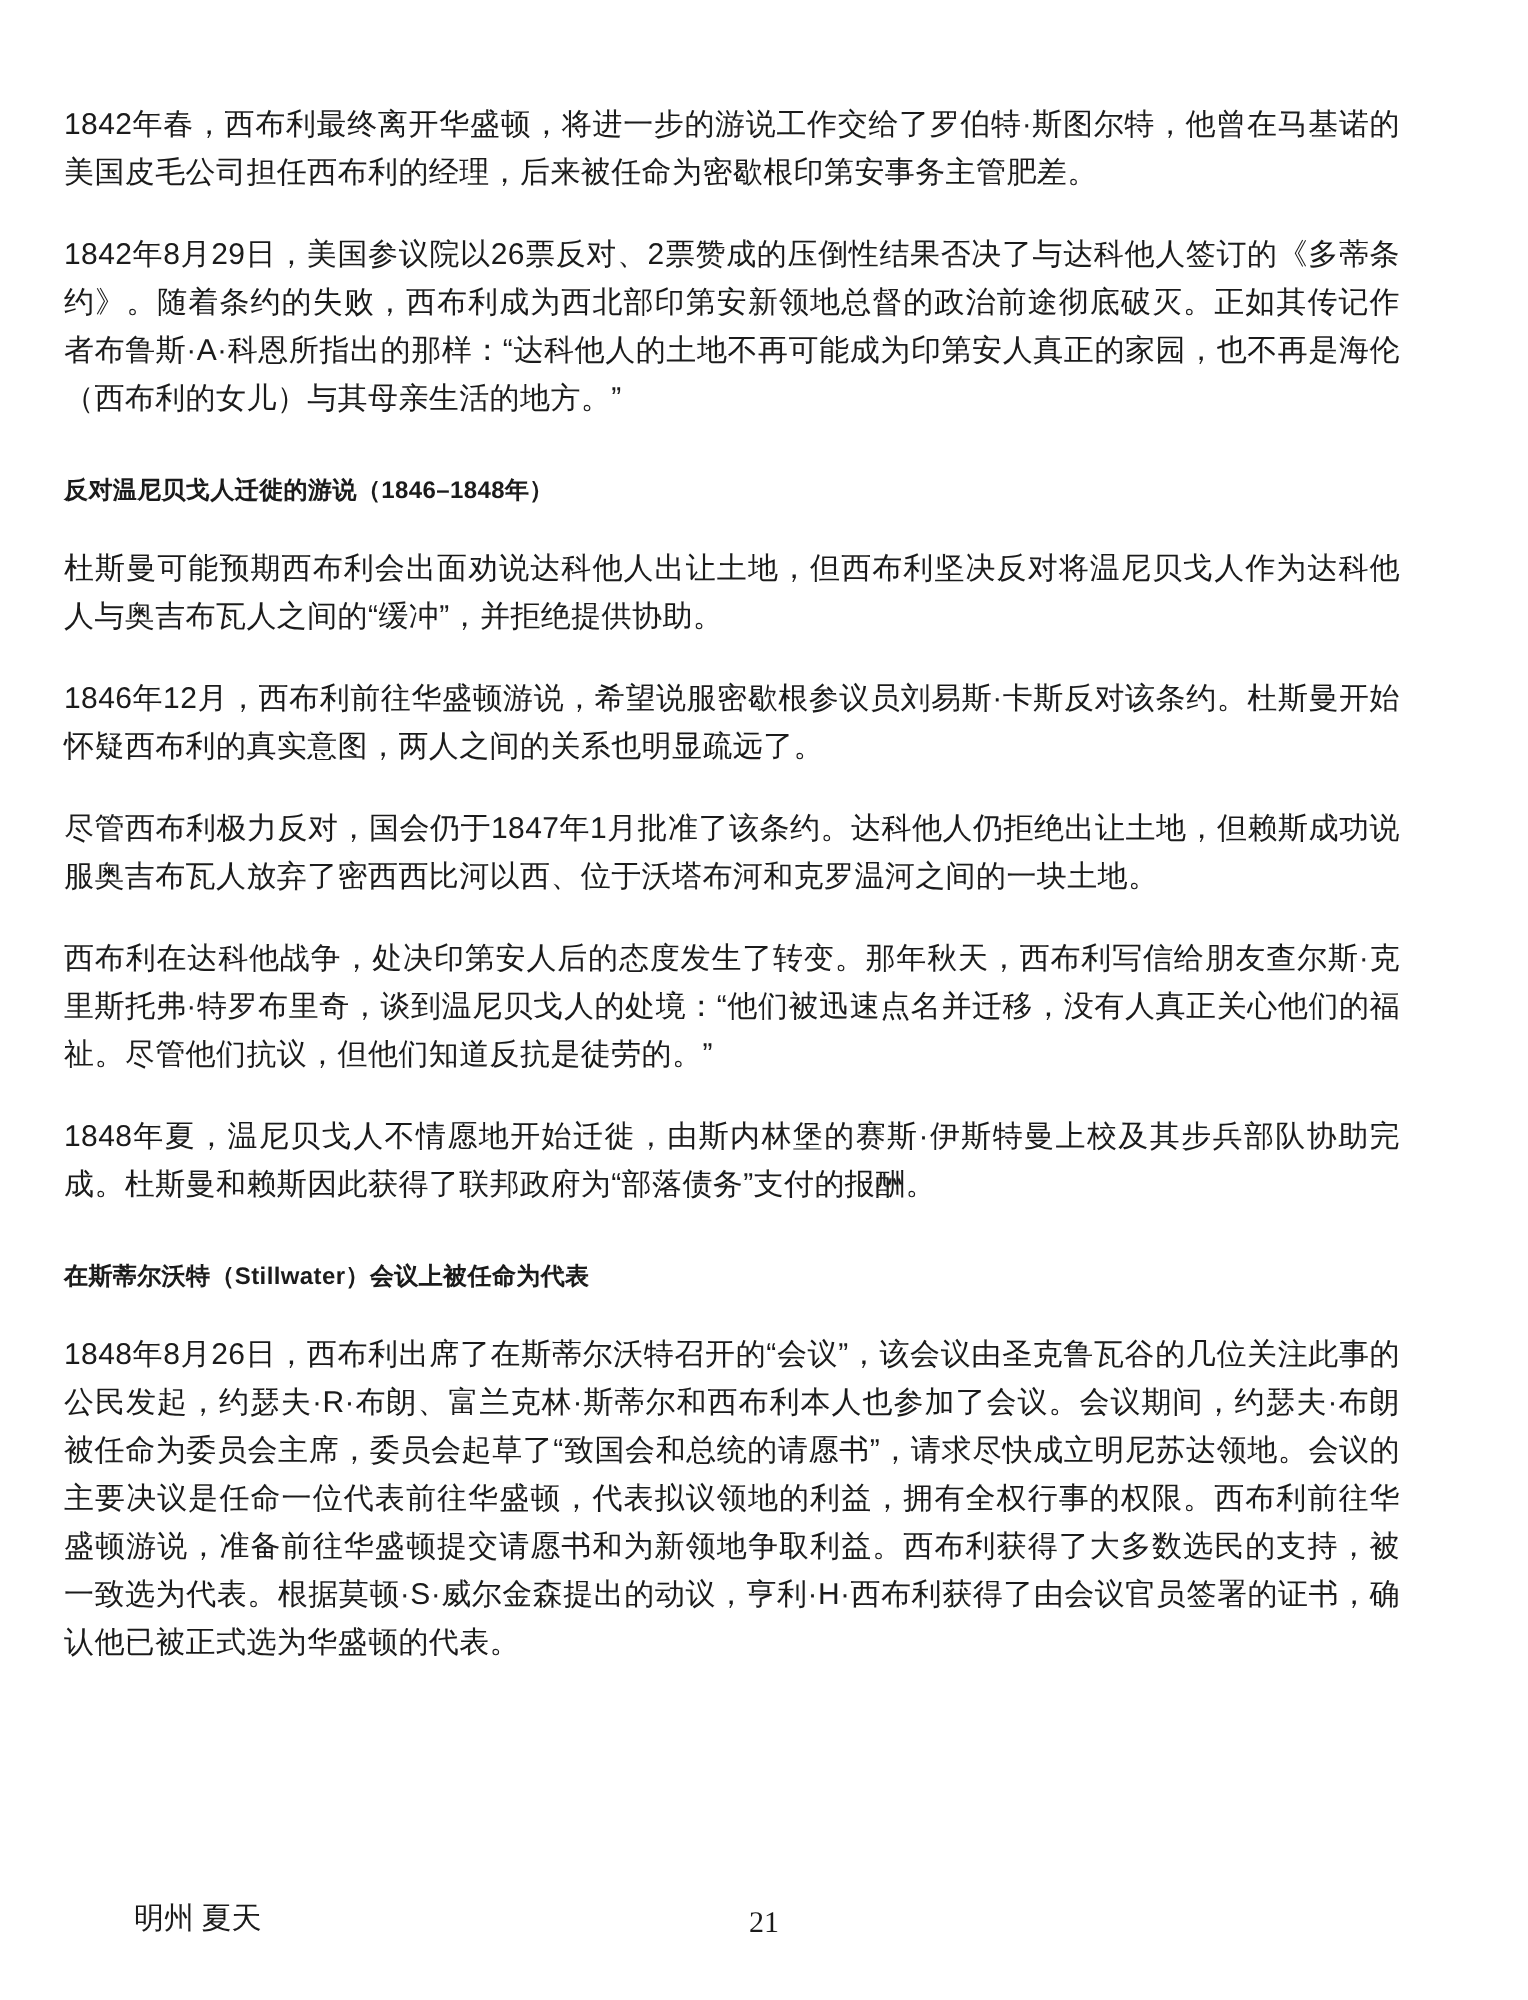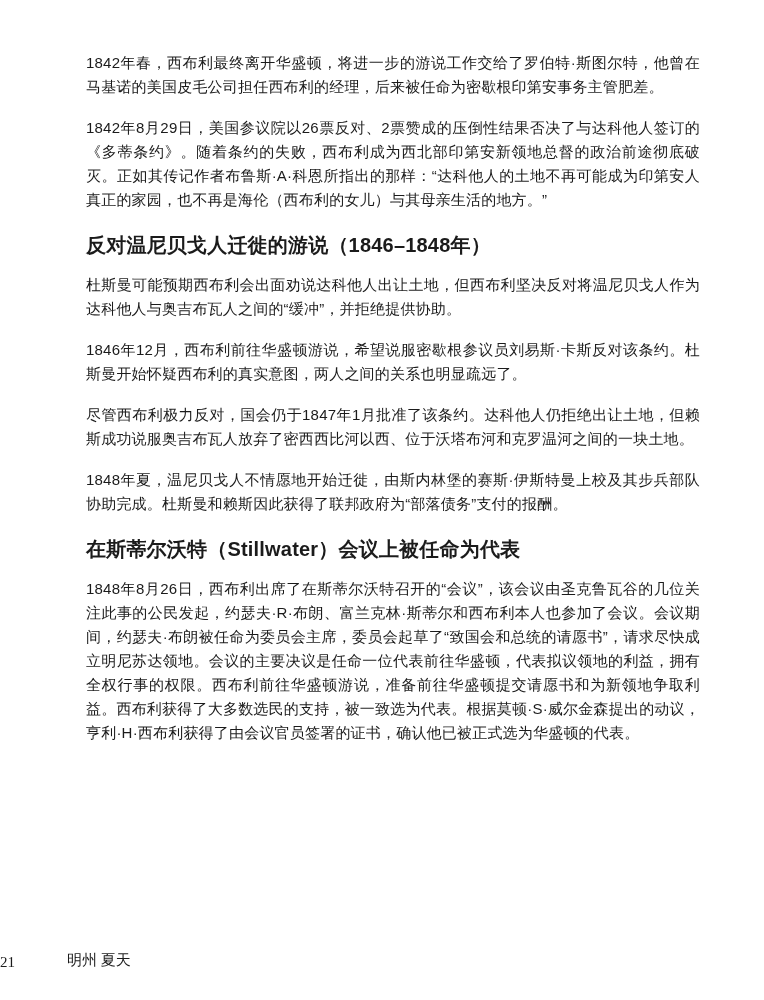--- a/index.html
+++ b/index.html
@@ -14,31 +14,31 @@
     overflow: hidden;
     font-family: "Liberation Sans", "DejaVu Sans", sans-serif;
     color: #1b1b1b;
   }
   .page {
     position: absolute;
     inset: 0;
     background: #ffffff;
   }
   .content {
-    padding: 51px 64px 0 86px;
+    padding: 51px 64px 0 32px;
   }
   .para {
     font-size: 15px;
     line-height: 24px;
     text-align: justify;
     margin: 0 0 17px 0;
     letter-spacing: 0.2px;
   }
   .heading {
-    font-size: 20px;
+    font-size: 12px;
     line-height: 24px;
     font-weight: 700;
     margin: 21px 0 16px 0;
     letter-spacing: 0.2px;
   }
   .footer {
     position: absolute;
     top: 948px;
     left: 0;
     width: 764px;
@@ -50,34 +50,35 @@
   .footer-left {
     position: absolute;
     left: 67px;
     top: 0;
   }
   .footer-page {
     position: absolute;
     left: 0;
     top: 2px;
     width: 100%;
-    text-align: left;
+    text-align: center;
   }
 </style>
 </head>
 <body>
 
 <div class="page">
   <div class="content">
     <p class="para">1842年春，西布利最终离开华盛顿，将进一步的游说工作交给了罗伯特·斯图尔特，他曾在马基诺的美国皮毛公司担任西布利的经理，后来被任命为密歇根印第安事务主管肥差。</p>
     <p class="para">1842年8月29日，美国参议院以26票反对、2票赞成的压倒性结果否决了与达科他人签订的《多蒂条约》。随着条约的失败，西布利成为西北部印第安新领地总督的政治前途彻底破灭。正如其传记作者布鲁斯·A·科恩所指出的那样：“达科他人的土地不再可能成为印第安人真正的家园，也不再是海伦（西布利的女儿）与其母亲生活的地方。”</p>
     <h2 class="heading">反对温尼贝戈人迁徙的游说（1846–1848年）</h2>
     <p class="para">杜斯曼可能预期西布利会出面劝说达科他人出让土地，但西布利坚决反对将温尼贝戈人作为达科他人与奥吉布瓦人之间的“缓冲”，并拒绝提供协助。</p>
     <p class="para">1846年12月，西布利前往华盛顿游说，希望说服密歇根参议员刘易斯·卡斯反对该条约。杜斯曼开始怀疑西布利的真实意图，两人之间的关系也明显疏远了。</p>
     <p class="para">尽管西布利极力反对，国会仍于1847年1月批准了该条约。达科他人仍拒绝出让土地，但赖斯成功说服奥吉布瓦人放弃了密西西比河以西、位于沃塔布河和克罗温河之间的一块土地。</p>
+    <p class="para">西布利在达科他战争，处决印第安人后的态度发生了转变。那年秋天，西布利写信给朋友查尔斯·克里斯托弗·特罗布里奇，谈到温尼贝戈人的处境：“他们被迅速点名并迁移，没有人真正关心他们的福祉。尽管他们抗议，但他们知道反抗是徒劳的。”</p>
     <p class="para">1848年夏，温尼贝戈人不情愿地开始迁徙，由斯内林堡的赛斯·伊斯特曼上校及其步兵部队协助完成。杜斯曼和赖斯因此获得了联邦政府为“部落债务”支付的报酬。</p>
     <h2 class="heading">在斯蒂尔沃特（Stillwater）会议上被任命为代表</h2>
     <p class="para">1848年8月26日，西布利出席了在斯蒂尔沃特召开的“会议”，该会议由圣克鲁瓦谷的几位关注此事的公民发起，约瑟夫·R·布朗、富兰克林·斯蒂尔和西布利本人也参加了会议。会议期间，约瑟夫·布朗被任命为委员会主席，委员会起草了“致国会和总统的请愿书”，请求尽快成立明尼苏达领地。会议的主要决议是任命一位代表前往华盛顿，代表拟议领地的利益，拥有全权行事的权限。西布利前往华盛顿游说，准备前往华盛顿提交请愿书和为新领地争取利益。西布利获得了大多数选民的支持，被一致选为代表。根据莫顿·S·威尔金森提出的动议，亨利·H·西布利获得了由会议官员签署的证书，确认他已被正式选为华盛顿的代表。</p>
   </div>
 
   <div class="footer">
     <span class="footer-left">明州 夏天</span>
     <span class="footer-page">21</span>
   </div>
 </div>

